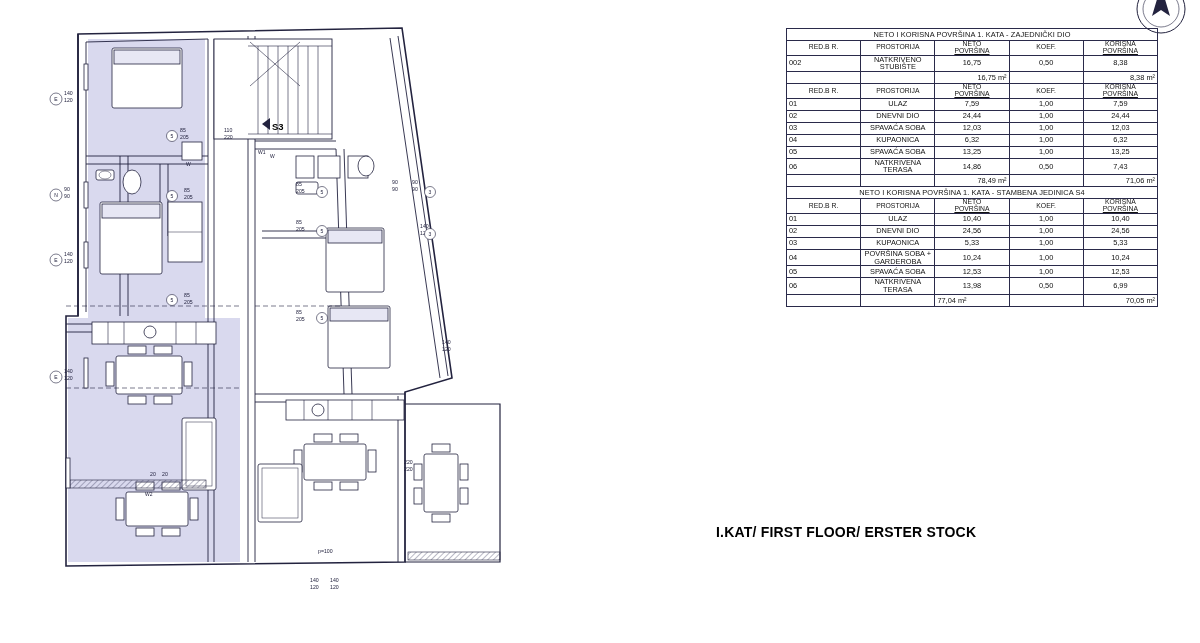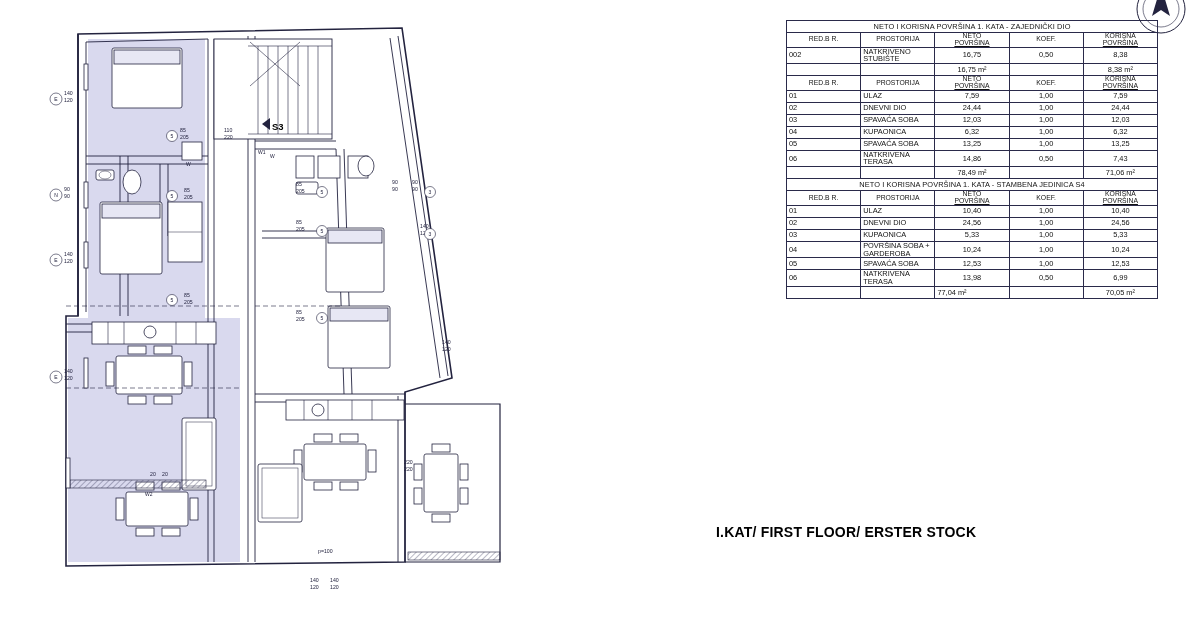--- a/index.html
+++ b/index.html
@@ -24,21 +24,21 @@
     width: 760px;
     height: 643px;
     margin-top: 6px;
   }
   #plan-svg { display: block; }
 
   
   #tables-area {
     position: absolute;
     left: 786px;
-    top: 20px;
+    top: 28px;
     width: 372px;
   }
   table.area-table {
     border-collapse: collapse;
     width: 100%;
     font-size: 7.4px;
     line-height: 1.05;
     table-layout: fixed;
   }
   table.area-table td, table.area-table th {
@@ -49,27 +49,27 @@
     font-weight: normal;
     color: #111;
   }
   .tbl-title {
     text-align: center;
     font-size: 7.4px;
     font-weight: normal;
     letter-spacing: 0.1px;
   }
   .c-code { width: 30px; text-align: left; }
-  .c-room { text-align: left; }
+  .c-room { text-align: center; }
   .c-neto { width: 62px; text-align: center; }
   .c-koef { width: 46px; text-align: center; }
   .c-kor  { width: 62px; text-align: center; }
   .hdr-sub { text-align: center; font-size: 6.8px; line-height: 1.0; }
   .num { text-align: center; }
-  .sum { font-weight: bold; text-align: center; }
+  .sum { font-weight: bold; text-align: right; }
   .sum-left { text-align: left; }
 
   
   #footer-title {
     position: absolute;
     left: 716px;
     top: 524px;
     font-size: 14px;
     font-weight: bold;
     letter-spacing: 0.2px;

